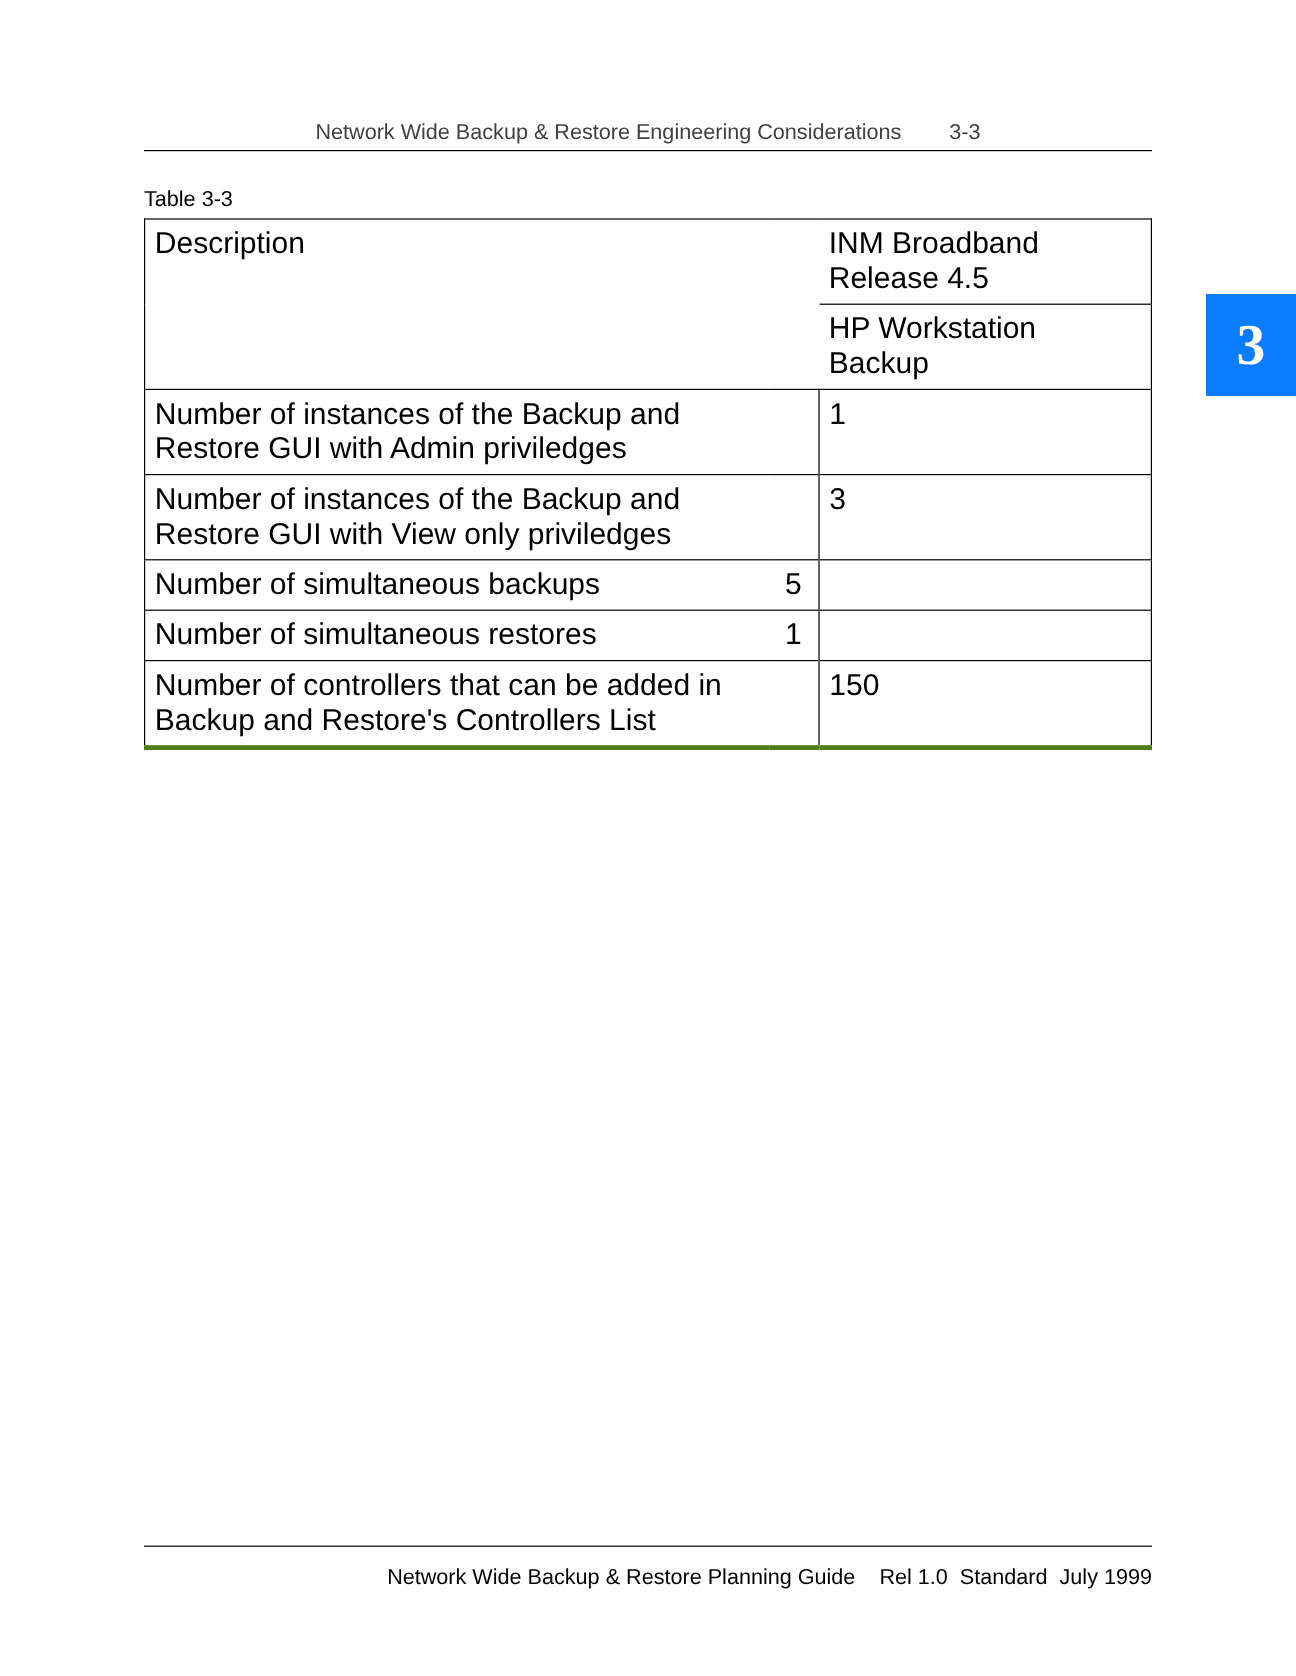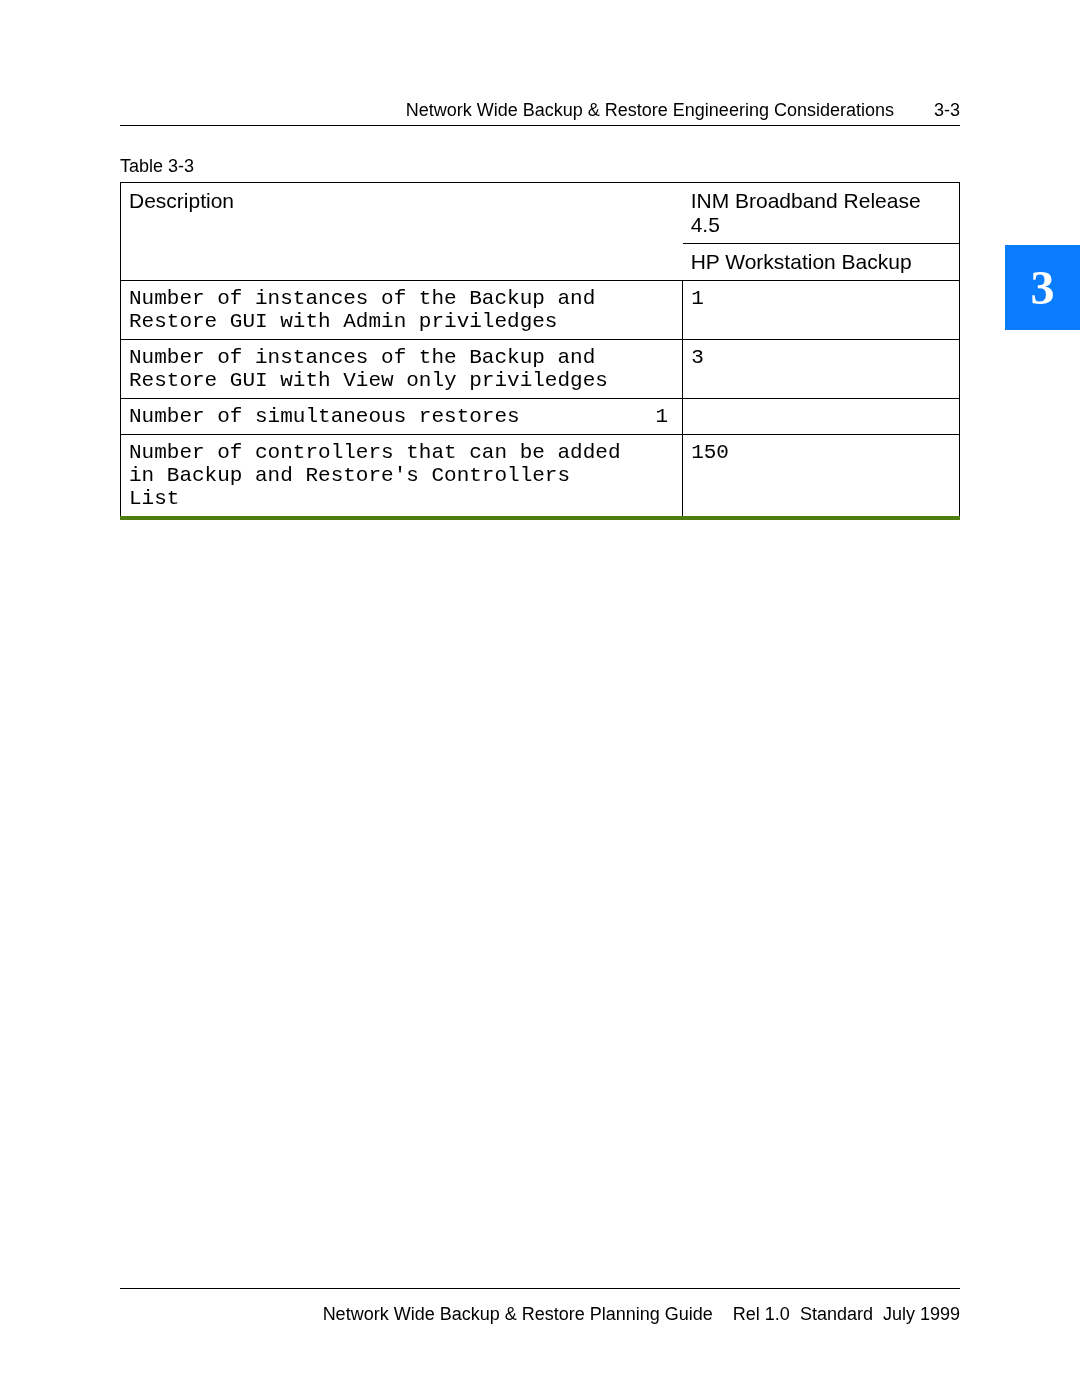--- a/index.html
+++ b/index.html
@@ -10,52 +10,52 @@
       font-family: "Times New Roman", Times, serif;
       position: relative;
     }
     .page {
       padding: 100px 120px 60px 120px;
       position: relative;
       height: 100%;
     }
     .header {
       display: flex;
-      justify-content: flex-end;
+      justify-content: center;
       align-items: baseline;
       font-family: Arial, Helvetica, sans-serif;
       font-size: 18px;
-      color: #000000;
+      color: #404040;
       gap: 40px;
       border-bottom: 1.5px solid #000;
       padding-bottom: 4px;
       margin-bottom: 28px;
     }
     .table-label {
       font-family: Arial, Helvetica, sans-serif;
       font-size: 18px;
       line-height: 1.35;
       margin-bottom: 4px;
     }
     table {
       width: 100%;
       border-collapse: collapse;
-      font-size: 21px;
+      font-size: 25px;
       table-layout: fixed;
     }
     col.desc { width: 62%; }
     col.mid { width: 5%; }
     col.val { width: 33%; }
     td {
       border-left: 1px solid #000;
       border-right: 1px solid #000;
       border-top: 1px solid #000;
       padding: 6px 8px 6px 8px;
       vertical-align: top;
-      font-family: Liberation Mono, monospace;
+      font-family: Liberation Sans, sans-serif;
     }
     tr:last-child td { border-bottom: 4px solid #4d7c0f; }
     td.sans { font-family: Arial, Helvetica, sans-serif; }
     td.noleft { border-left: none; }
     td.noright { border-right: none; }
     td.notop { border-top: none; }
     td.right { text-align: right; padding-right: 14px; }
     .side-tab {
       position: absolute;
       right: 0;
@@ -129,20 +129,25 @@
       <td class="noright">Number of instances of the Backup and Restore GUI with Admin priviledges</td>
       <td class="noleft right"></td>
       <td>1</td>
     </tr>
     <tr>
       <td class="noright">Number of instances of the Backup and Restore GUI with View only priviledges</td>
       <td class="noleft right"></td>
       <td>3</td>
     </tr>
     <tr>
+      <td class="noright">Number of simultaneous backups</td>
+      <td class="noleft right">5</td>
+      <td></td>
+    </tr>
+    <tr>
       <td class="noright">Number of simultaneous restores</td>
       <td class="noleft right">1</td>
       <td></td>
     </tr>
     <tr>
       <td class="noright">Number of controllers that can be added in Backup and Restore's Controllers List</td>
       <td class="noleft right"></td>
       <td>150</td>
     </tr>
   </tbody>

